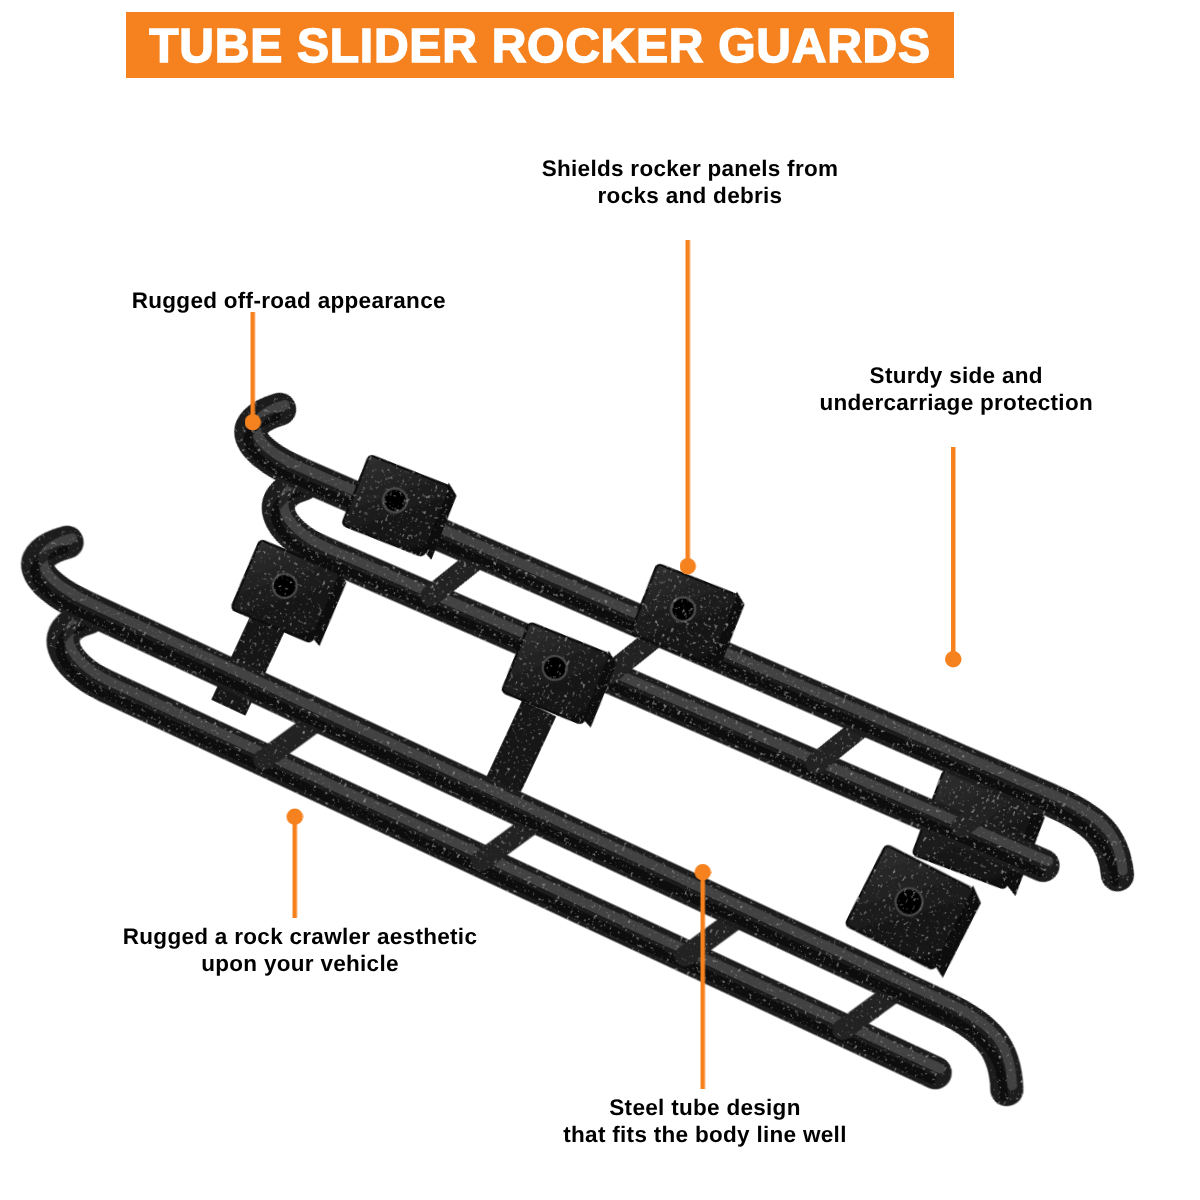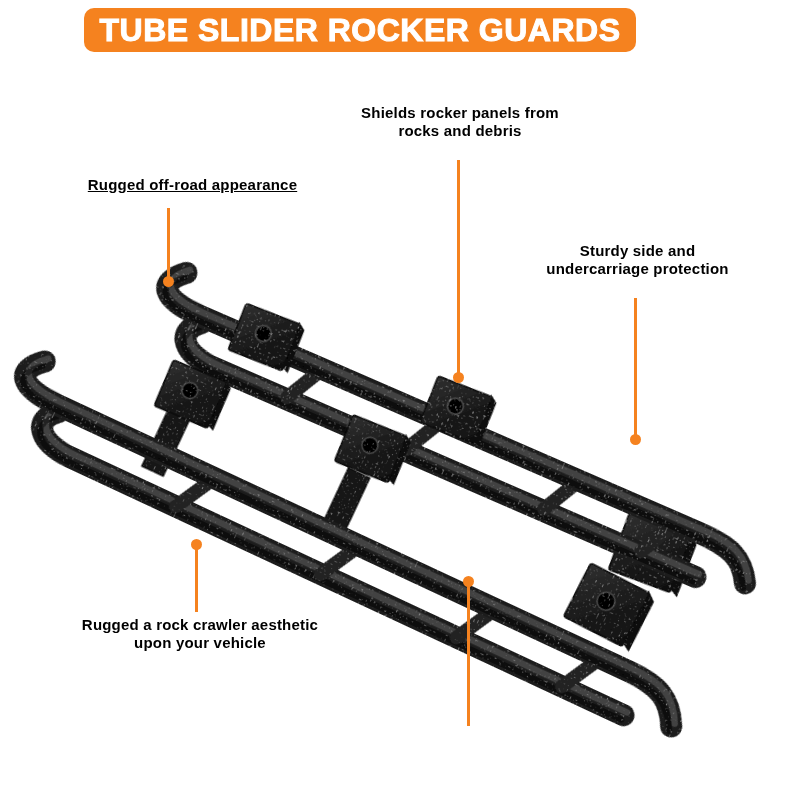--- a/index.html
+++ b/index.html
@@ -7,21 +7,21 @@
     --ink:#000000;
     --steel:#1d1d1d;
   }
   html,body{margin:0;padding:0;background:#fff;}
   .stage{
     position:relative;width:800px;height:800px;background:#ffffff;overflow:hidden;
     font-family:"Liberation Sans", sans-serif;
   }
   .banner{
     position:absolute;left:84px;top:8px;width:552px;height:44px;
-    background:var(--accent);display:flex;align-items:center;justify-content:center;border-radius:10px;
+    background:var(--accent);display:flex;align-items:center;justify-content:center;
   }
   .banner span{
     font-family:"Liberation Sans", sans-serif;font-weight:bold;font-size:32px;
     color:#ffffff;letter-spacing:.5px;white-space:nowrap;-webkit-text-stroke:1px #ffffff;
   }
   .ann{
     position:absolute;font-weight:bold;font-size:15px;line-height:1.22;
     color:var(--ink);text-align:center;white-space:pre-line;letter-spacing:.2px;
   }
   .leader{position:absolute;width:3px;background:var(--accent);}
@@ -114,25 +114,27 @@
       </g>
     </g>
   </svg>
 
   <div class="banner">
     <span>TUBE SLIDER ROCKER GUARDS</span>
   </div>
 
   <div class="ann" style="left:290px;top:104px;width:340px;">Shields rocker panels from
 rocks and debris</div>
-  <div class="ann" style="left:25px;top:176px;width:335px;text-decoration:underline;">Rugged off-road appearance</div>
+  <div class="ann" style="left:25px;top:192px;width:335px;">Rugged off-road appearance</div>
   <div class="ann" style="left:490px;top:242px;width:295px;">Sturdy side and
 undercarriage protection</div>
   <div class="ann" style="left:15px;top:616px;width:370px;">Rugged a rock crawler aesthetic
 upon your vehicle</div>
+  <div class="ann" style="left:305px;top:730px;width:330px;">Steel tube design
+that fits the body line well</div>
 
   <div class="leader" style="left:457px;top:160px;height:214px;"></div>
   <div class="dot" style="left:453px;top:372px;"></div>
 
   <div class="leader" style="left:167px;top:208px;height:70px;"></div>
   <div class="dot" style="left:163px;top:276px;"></div>
 
   <div class="leader" style="left:634px;top:298px;height:142px;"></div>
   <div class="dot" style="left:630px;top:434px;"></div>
 

